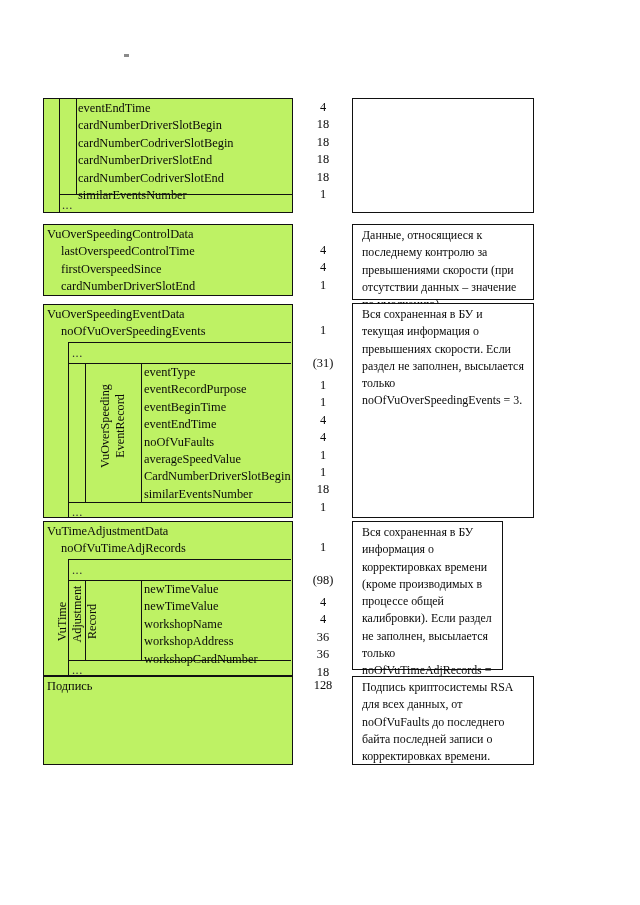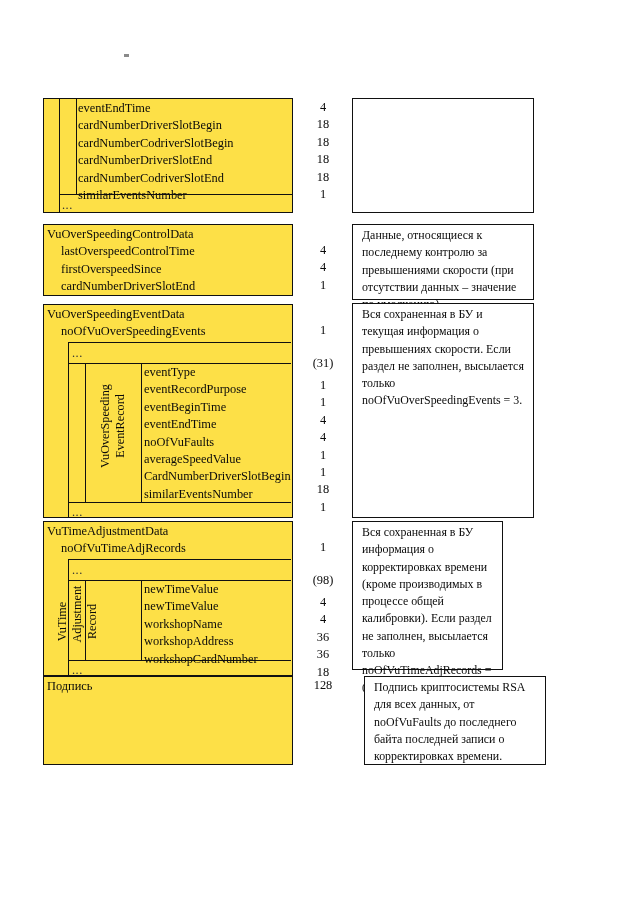--- a/index.html
+++ b/index.html
@@ -34,21 +34,21 @@
 
   
   .blk {
     position: absolute;
     box-sizing: border-box;
   }
 
   .bx {
     border: 1.4px solid #111;
     box-sizing: border-box;
-    background: #fde047;
+    background: #bef264;
   }
 
   .row {
     position: relative;
     height: 17.4px;
     line-height: 17.4px;
     font-size: 12.4px;
     white-space: nowrap;
     box-sizing: border-box;
   }
@@ -332,17 +332,17 @@
       <div class="row">
         <span class="rowtext">Подпись</span>
       </div>
     </div>
   </div>
 
   <div style="position:absolute; left:297px; top:677px;">
     <div class="num" style="top:0px;">128</div>
   </div>
 
-  <div class="note" style="left:352px; top:676px; width:182px; height:89px;margin-left:12px;">
+  <div class="note" style="left:352px; top:676px; width:182px; height:89px;">
     <p>Подпись криптосистемы RSA для всех данных, от noOfVuFaults до последнего байта последней записи о корректировках времени.</p>
   </div>
 
 </div>
 
 </body></html>

